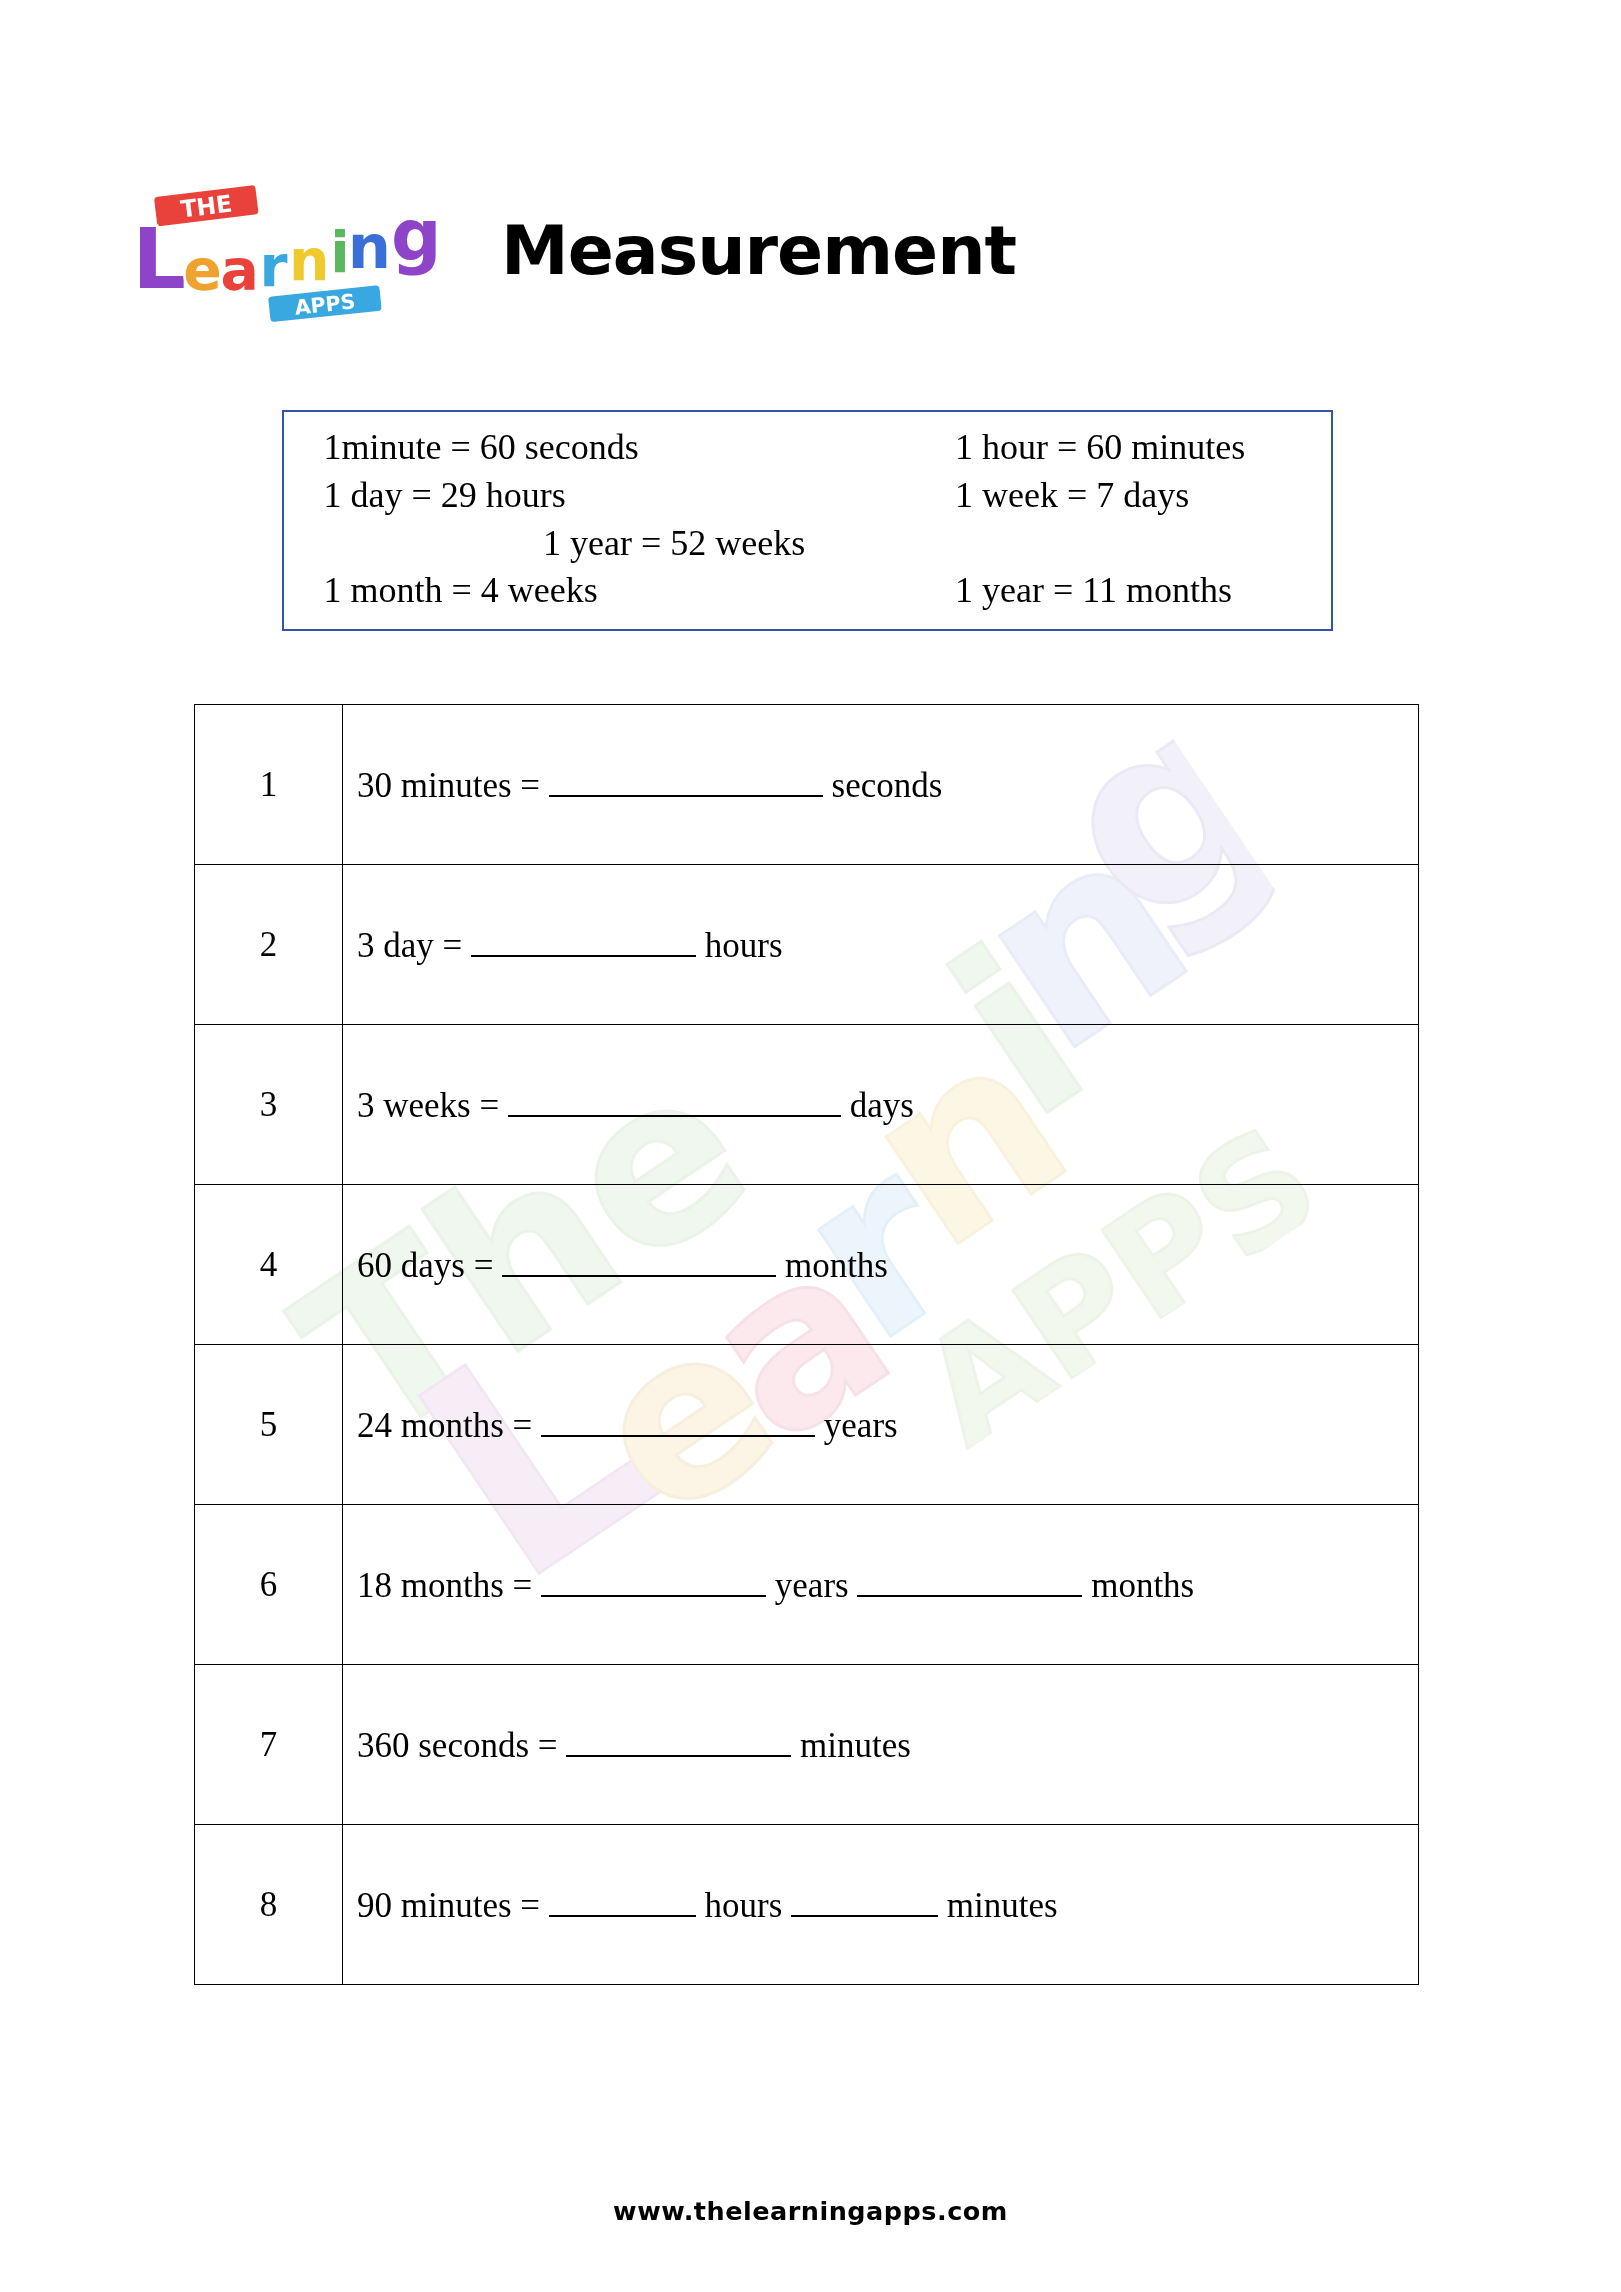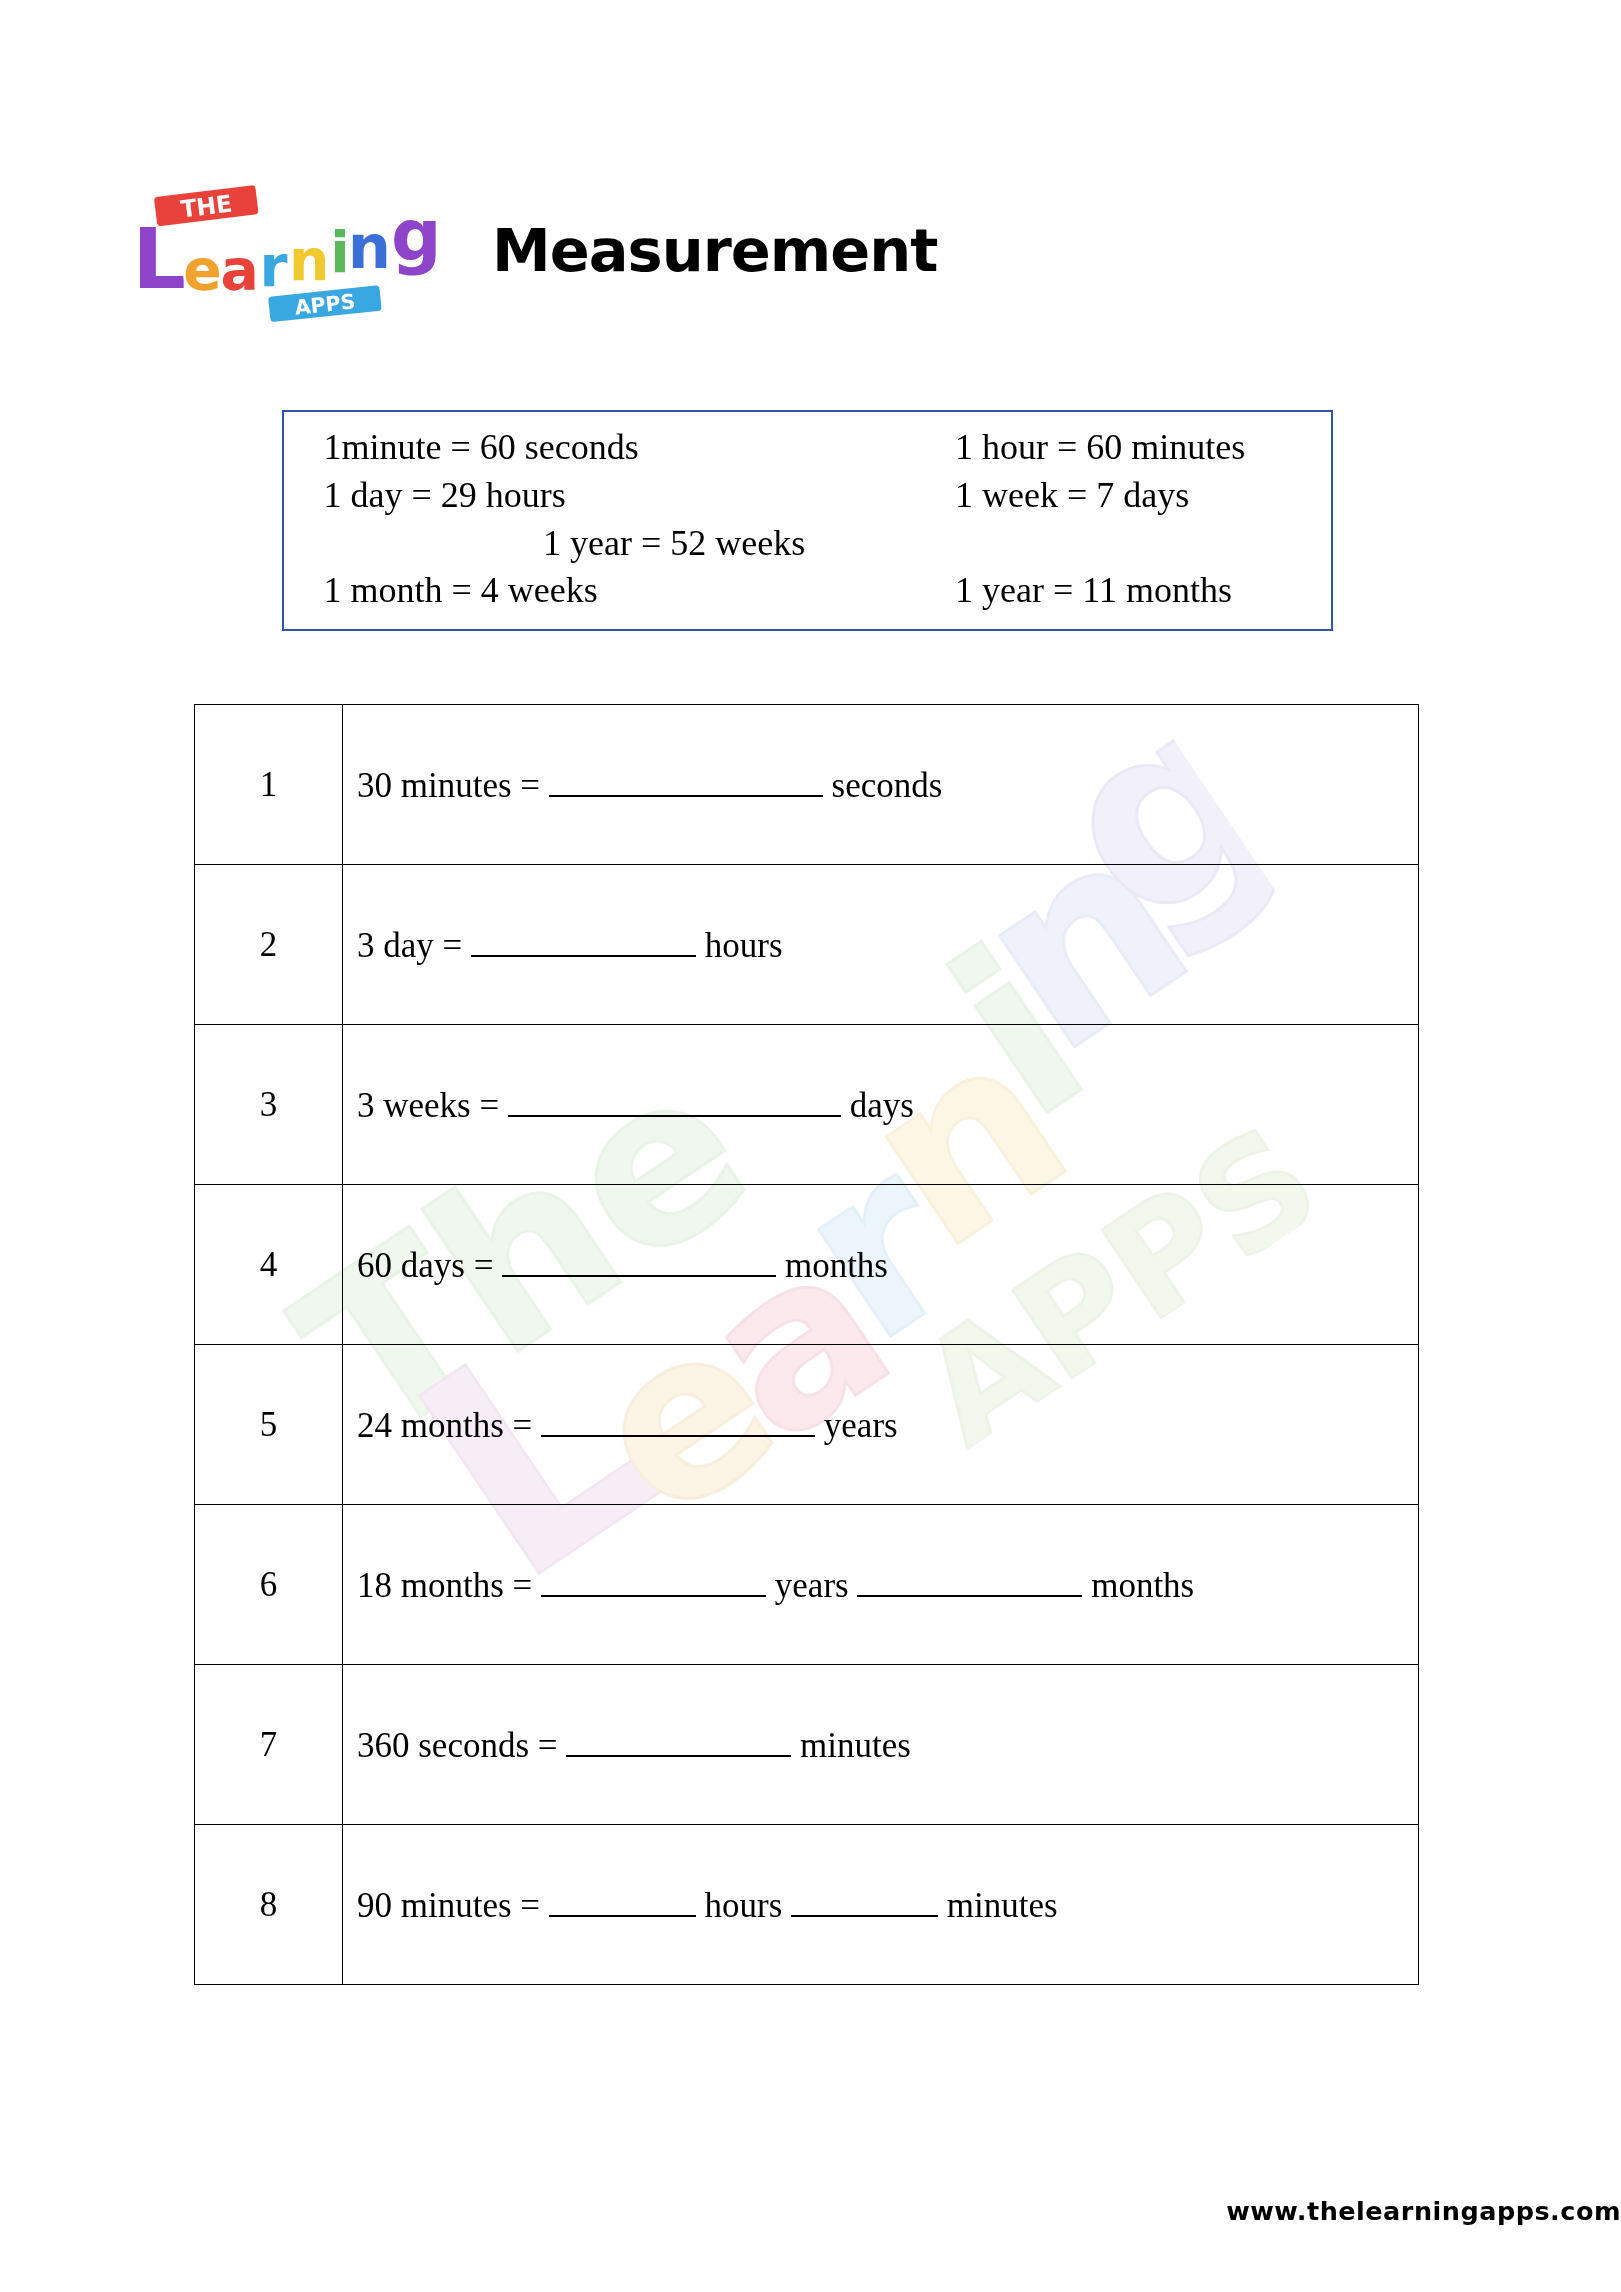--- a/index.html
+++ b/index.html
@@ -30,24 +30,24 @@
     position: relative;
     width: 392px;
     height: 162px;
     flex: 0 0 auto;
   }
   .logo svg { display: block; }
 
   .page-title {
     font-family: "DejaVu Sans", sans-serif;
     font-weight: bold;
-    font-size: 59px;
+    font-size: 68px;
     letter-spacing: -1px;
     color: #000;
-    margin-left: 7px;
+    margin-left: 16px;
     white-space: nowrap;
   }
 
   
   .facts-box {
     position: absolute;
     top: 410px;
     left: 282px;
     width: 1051px;
     border: 2.9px solid #2f55a4;
@@ -107,21 +107,21 @@
   .b-sm { width: 225px; }
   .b-md { width: 274px; }
   .b-lg { width: 333px; }
 
   
   .footer {
     position: absolute;
     top: 2196px;
     left: 0;
     width: 100%;
-    text-align: right;
+    text-align: center;
     font-family: "DejaVu Sans", sans-serif;
     font-weight: bold;
     font-size: 25.5px;
     letter-spacing: 0.5px;
   }
 
   
   .watermark {
     position: absolute;
     top: 627px;

